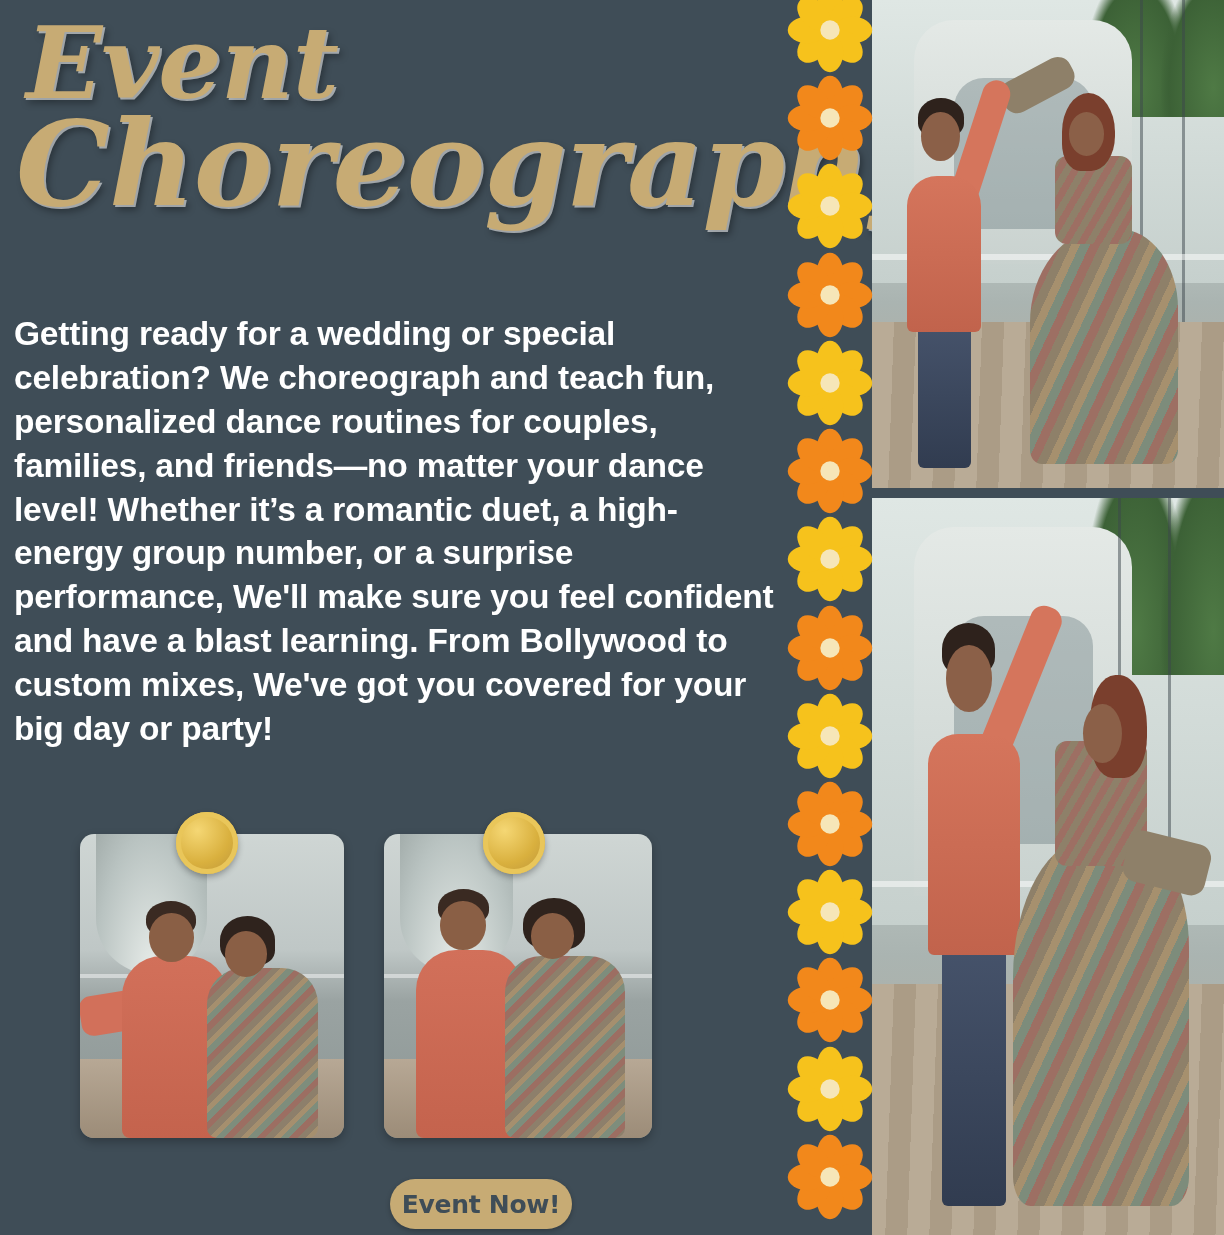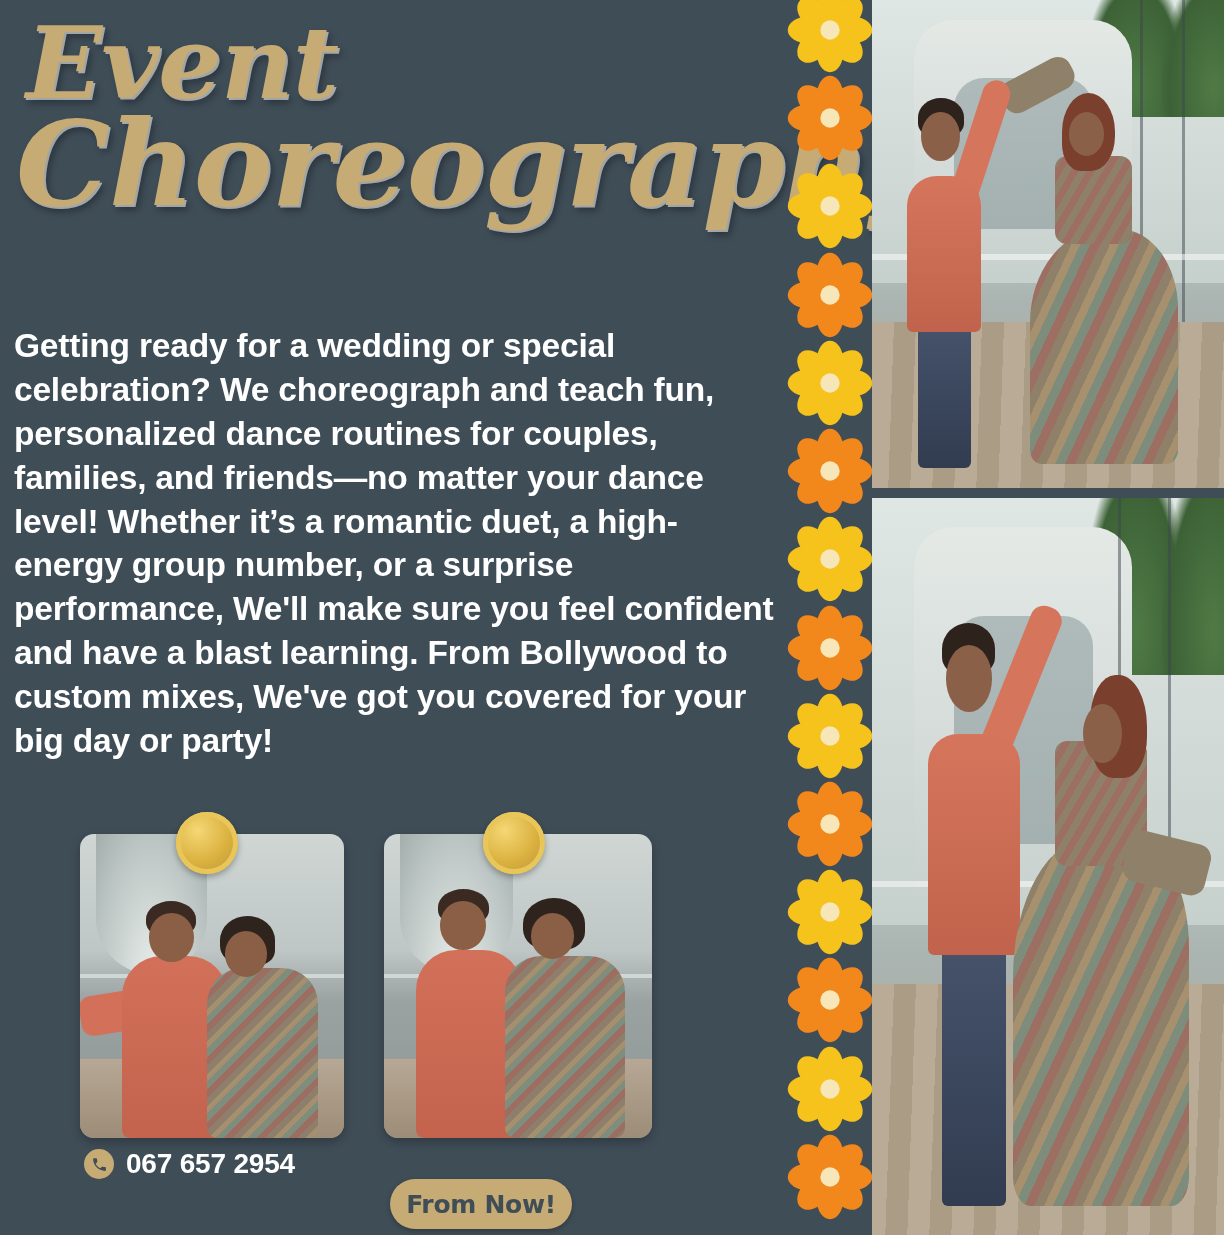--- a/index.html
+++ b/index.html
@@ -49,21 +49,21 @@
   }
   .title-line.two {
     font-size: 118px;
     margin-left: 0px;
     margin-top: -6px;
   }
 
   .body-copy {
     position: absolute;
     left: 14px;
-    top: 324px;
+    top: 312px;
     width: 772px;
     color: #ffffff;
     font-weight: bold;
     font-size: 33.5px;
     line-height: 1.31;
     letter-spacing: -0.2px;
   }
 
   
   .thumb {
@@ -363,31 +363,23 @@
         <div class="woman"></div>
         <div class="hair2"></div>
         <div class="head2"></div>
       </div>
     </div>
 
     <div class="coin c1"></div>
     <div class="coin c2"></div>
 
     <div class="contact">
-      <div class="contact-row">
-        <span class="pill-icon">
-          <svg width="17" height="17" viewBox="0 0 24 24" aria-hidden="true">
-            <path fill="#3f4d57" d="M6.6 10.8c1.4 2.8 3.8 5.1 6.6 6.6l2.2-2.2c.3-.3.7-.4 1-.2 1.2.4 2.4.6 3.6.6.6 0 1 .4 1 1V20c0 .6-.4 1-1 1C10.6 21 3 13.4 3 4c0-.6.4-1 1-1h3.4c.6 0 1 .4 1 1 0 1.3.2 2.5.6 3.6.1.3 0 .7-.2 1l-2.2 2.2z"></path>
-          </svg>
-        </span>
-        <span>067 657 2954</span>
-      </div>
     </div>
 
-    <button class="cta">From Now!</button>
+    <button class="cta">Event Now!</button>
   </div>
 
   <div class="flower-strip">
       <div class="flower" style="top: -14px;"><svg viewBox="0 0 100 100" width="88" height="88">
           <g>
             <ellipse cx="50" cy="24" rx="15" ry="22" fill="#f6c21c" transform="rotate(0 50 50)"></ellipse>
             <ellipse cx="50" cy="24" rx="15" ry="22" fill="#f6c21c" transform="rotate(45 50 50)"></ellipse>
             <ellipse cx="50" cy="24" rx="15" ry="22" fill="#f6c21c" transform="rotate(90 50 50)"></ellipse>
             <ellipse cx="50" cy="24" rx="15" ry="22" fill="#f6c21c" transform="rotate(135 50 50)"></ellipse>
             <ellipse cx="50" cy="24" rx="15" ry="22" fill="#f6c21c" transform="rotate(180 50 50)"></ellipse>

